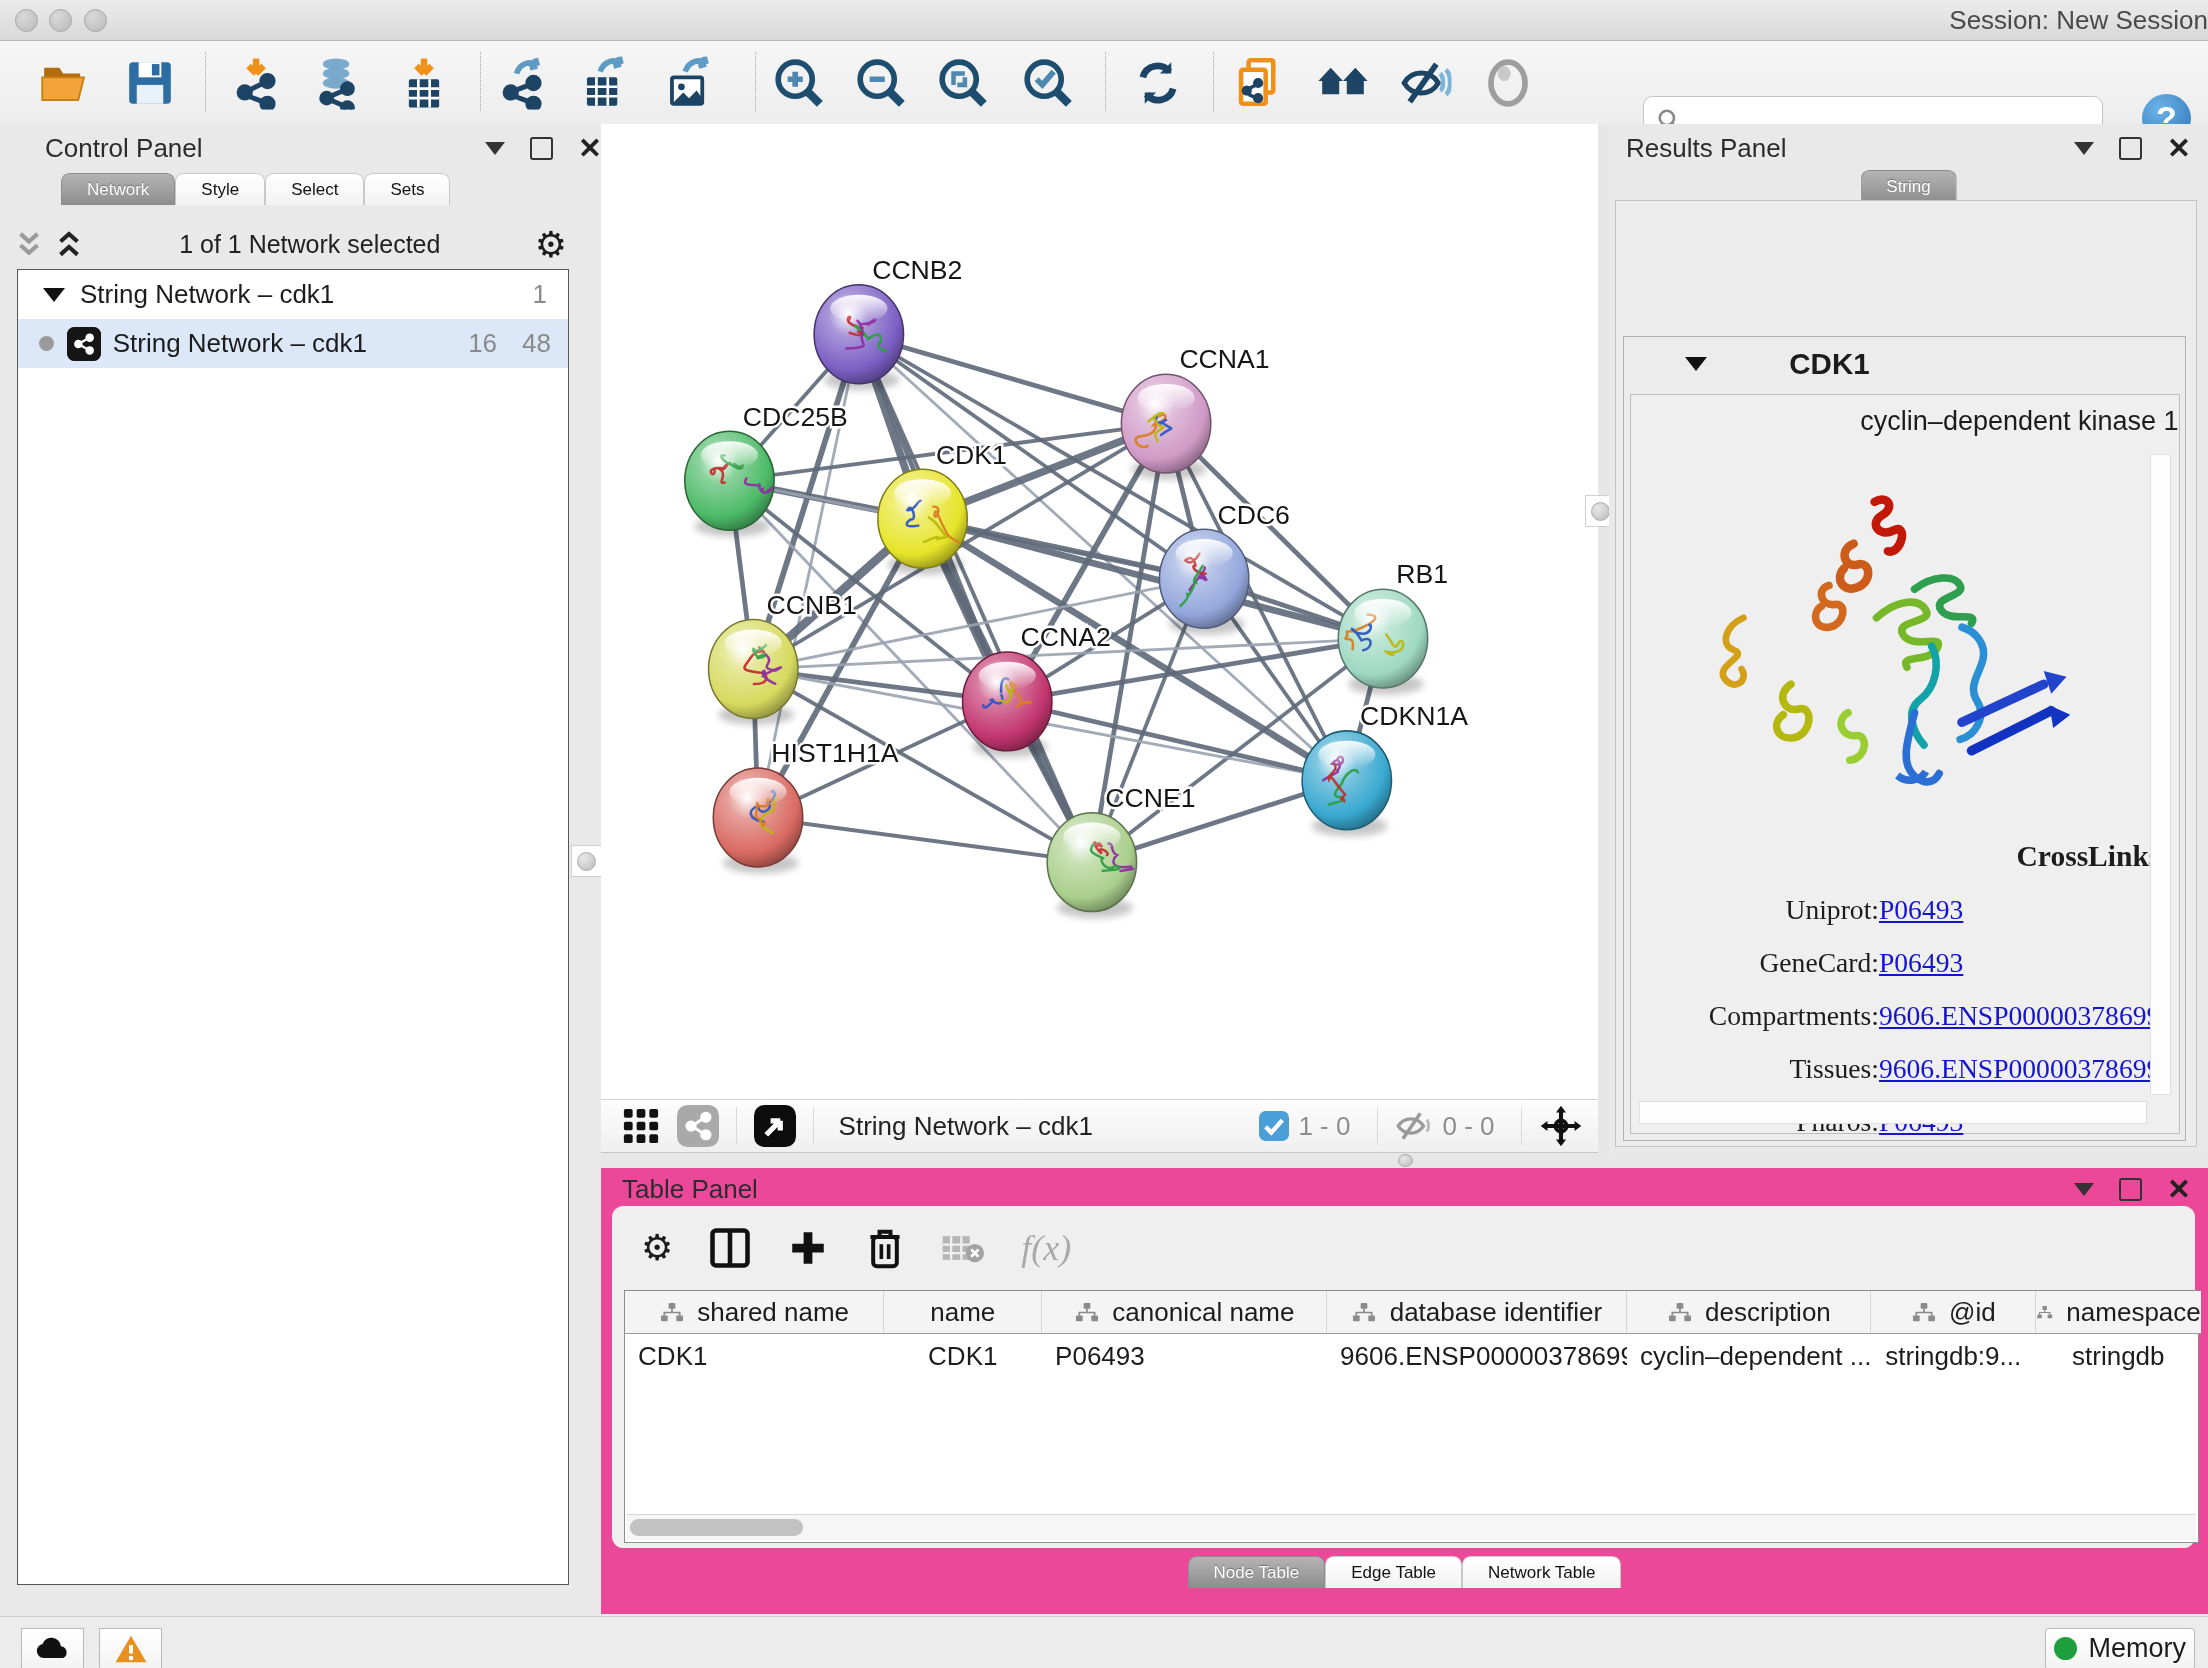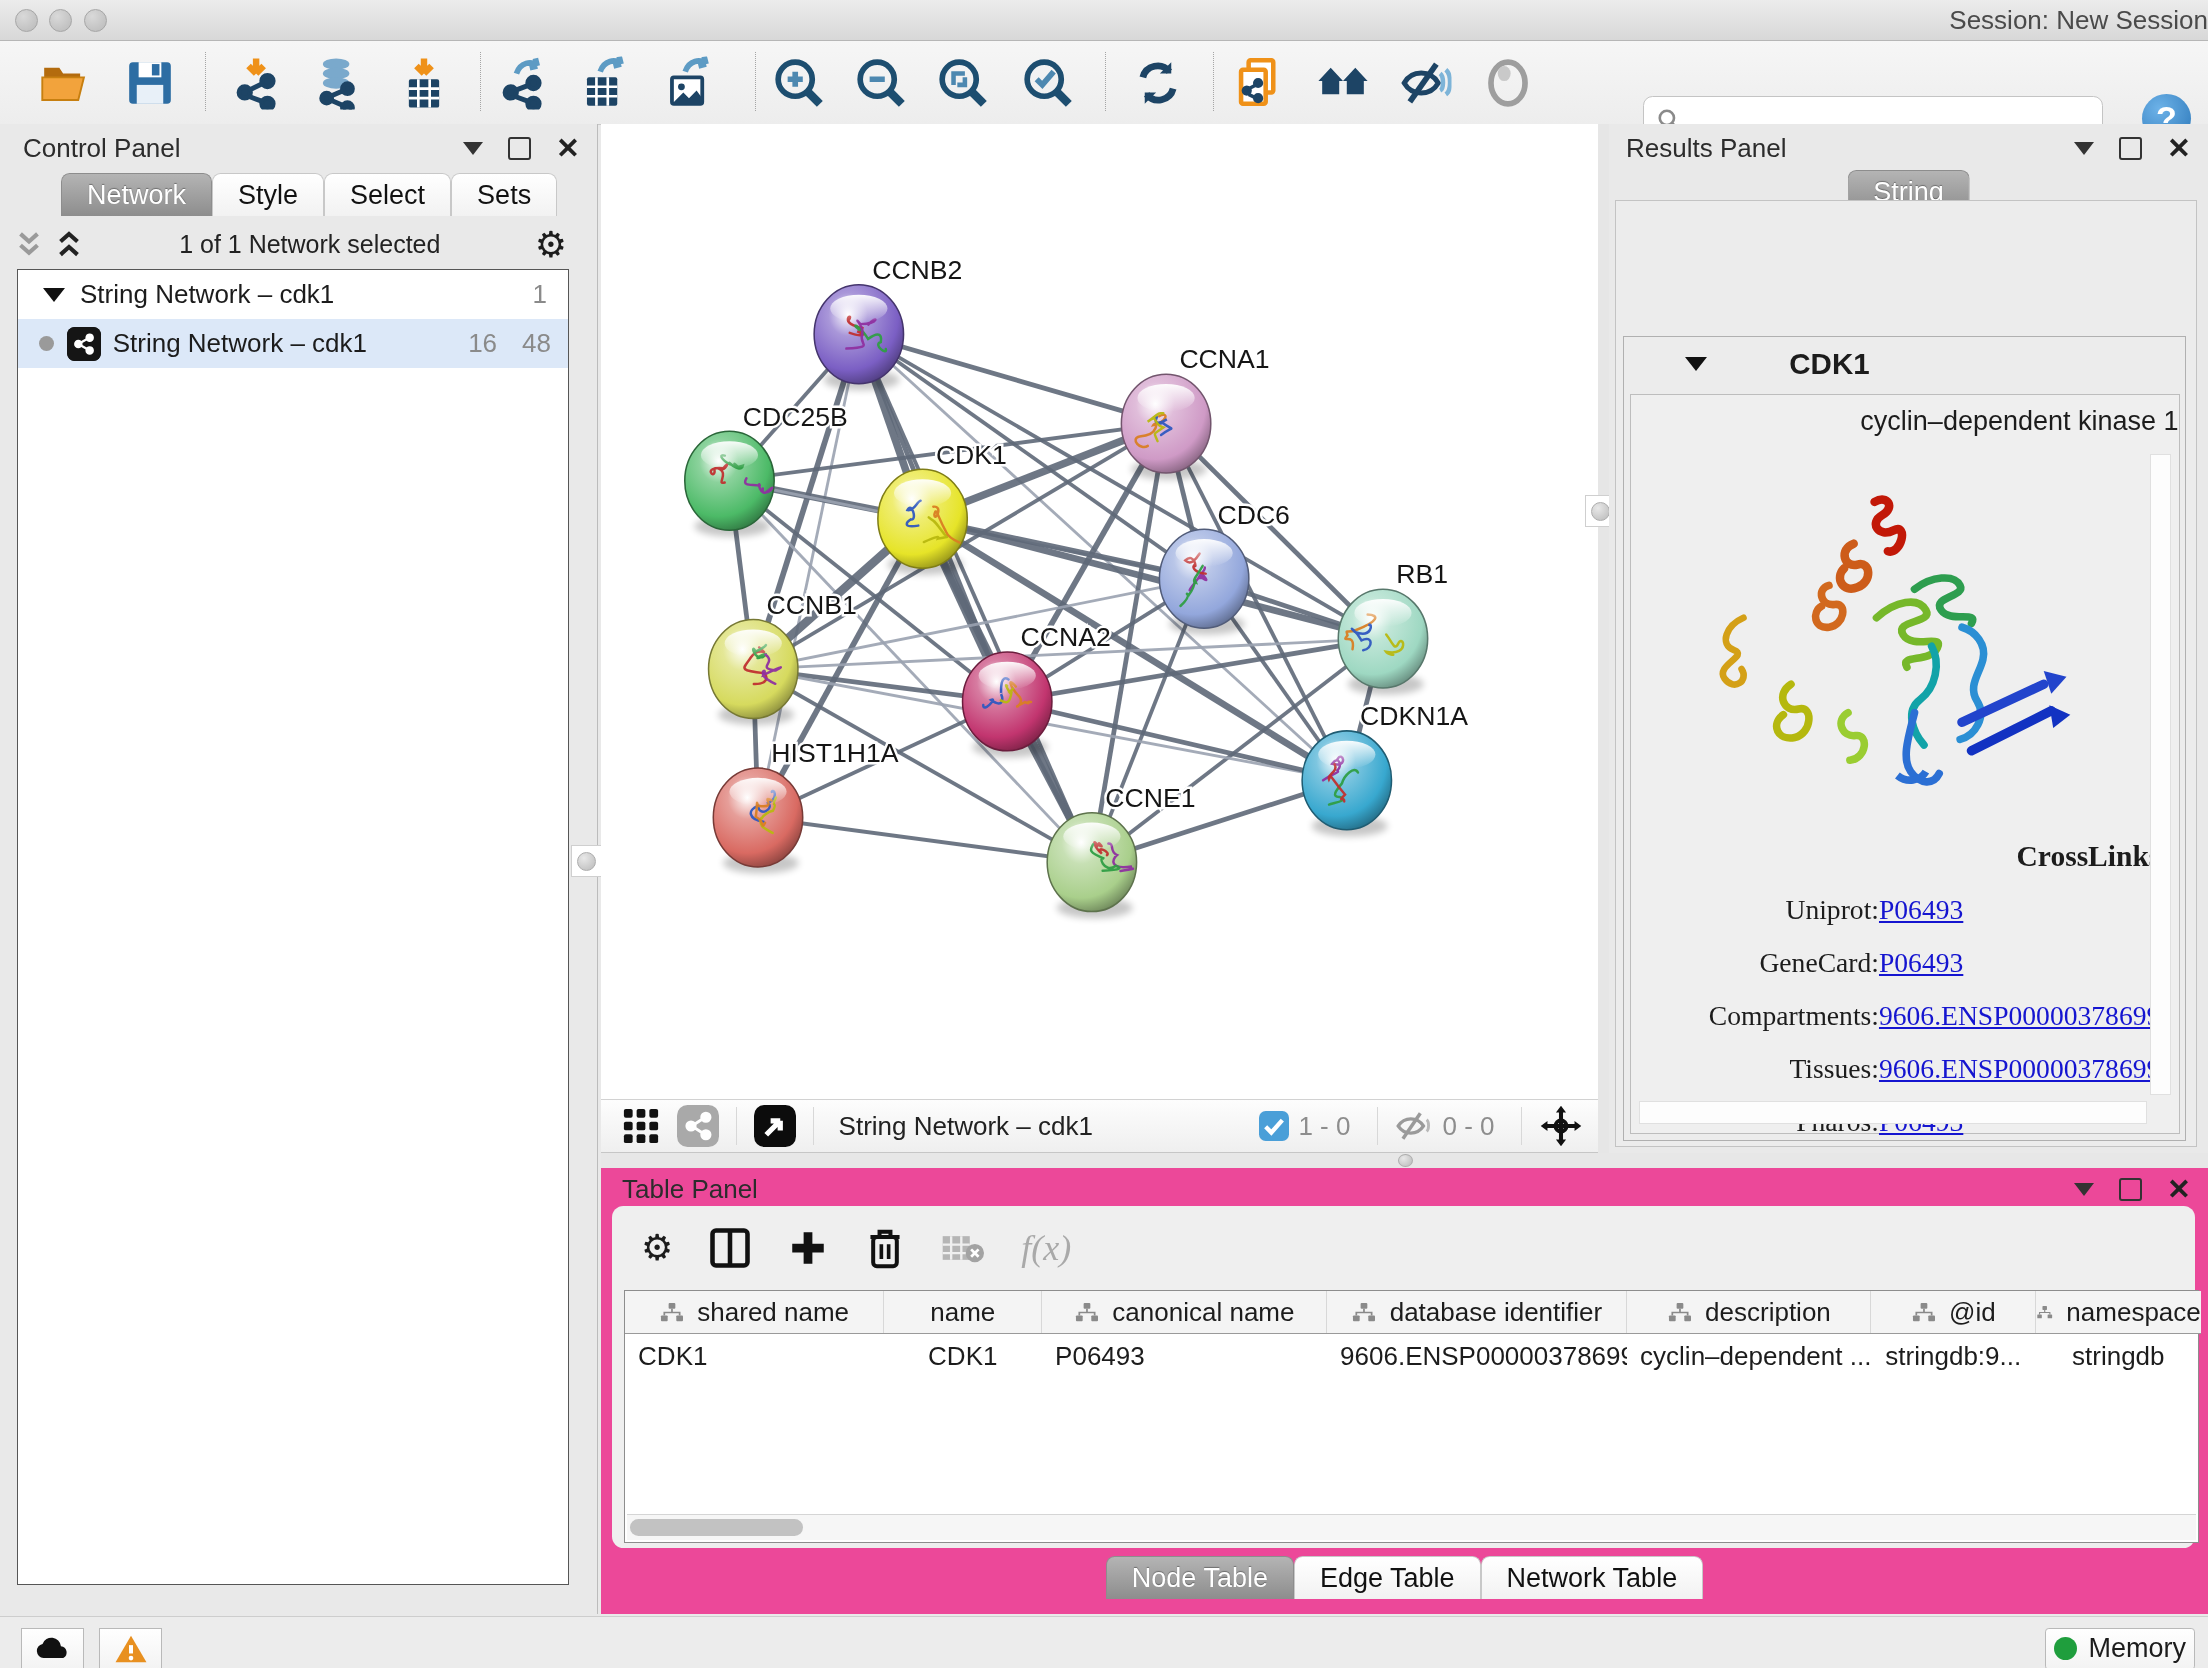--- a/index.html
+++ b/index.html
@@ -28,26 +28,26 @@
     text-align:center;line-height:49px;}
 
   
   .panel-header{display:flex;align-items:center;font-size:26px;color:#2c2c2c;}
   .ph-title{flex:0 0 auto;}
   .ph-icons{margin-left:auto;display:flex;align-items:center;gap:25px;padding-right:17px;}
   .icon-collapse{width:0;height:0;border-left:10.5px solid transparent;border-right:10.5px solid transparent;border-top:13.3px solid #333;}
   .icon-float{width:19px;height:19px;border:2.9px solid #333;border-radius:2.9px;}
   .icon-close{font-size:28.5px;font-weight:bold;color:#222;line-height:19px;}
   .tabbar{display:flex;}
-  .tab{font-size:27px;padding:5.7px 25px;border:1px solid #c8c8c8;border-bottom:none;border-radius:8.6px 8.6px 0 0;
+  .tab{font-size:17px;padding:5.7px 25px;border:1px solid #c8c8c8;border-bottom:none;border-radius:8.6px 8.6px 0 0;
     background:linear-gradient(#ffffff,#f2f2f2);color:#111;text-align:center;}
   .tab.sel{background:linear-gradient(#b4b4b4,#8d8d8d);color:#fff;text-shadow:0 -1px 1px rgba(0,0,0,.35);border-color:#8d8d8d;}
 
   
-  #control-panel{left:0;top:124px;width:597px;height:1490px;background:#e9e9e9;border-right:1.9px solid #bcbcbc;}
+  #control-panel{left:0;top:124px;width:597px;height:1490px;background:#e9e9e9;border-right:1.9px solid #bcbcbc;padding-left:22px;}
   #cp-header{padding:7.6px 0 0 23px;height:34px;}
   #cp-tabs{position:absolute;left:61px;top:49px;}
   #cp-subbar{position:absolute;left:13.3px;top:99px;width:567px;height:42px;display:flex;align-items:center;}
   #cp-status{flex:1;text-align:center;font-size:25px;color:#222;}
   #cp-tree{position:absolute;left:17px;top:145px;width:550px;height:1314px;background:#fff;border:1.9px solid #565656;}
   .tree-row{height:49px;display:flex;align-items:center;font-size:26px;}
   .tree-row .count{color:#8a8a8a;}
   .tree-row.sel{background:#dce8f8;}
   .tree-caret{width:0;height:0;border-left:11.4px solid transparent;border-right:11.4px solid transparent;border-top:14.3px solid #111;margin:0 15px 0 25px;}
   .net-dot{width:15px;height:15px;border-radius:50%;background:#9a9a9a;margin:0 13.3px 0 21px;}

